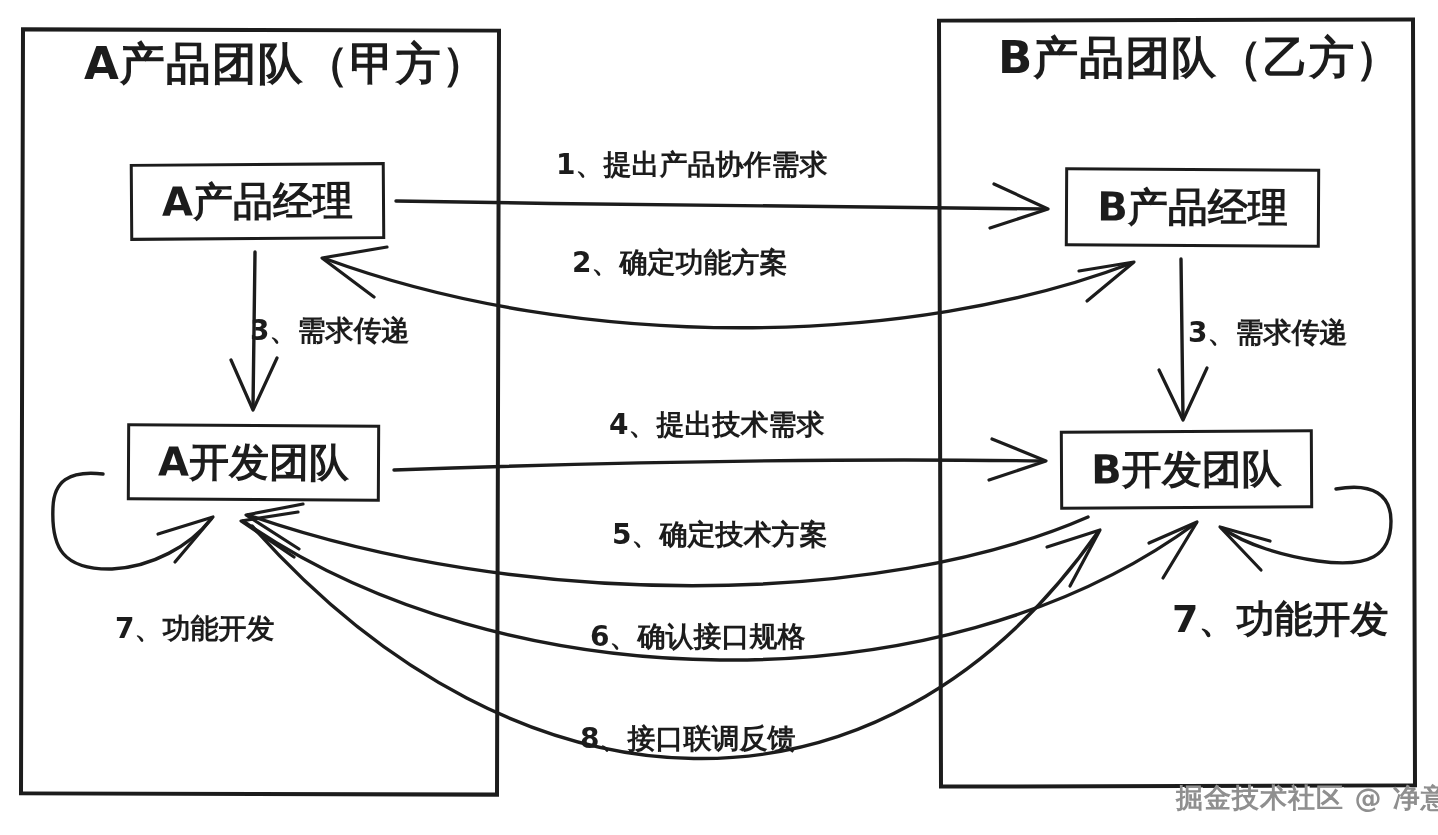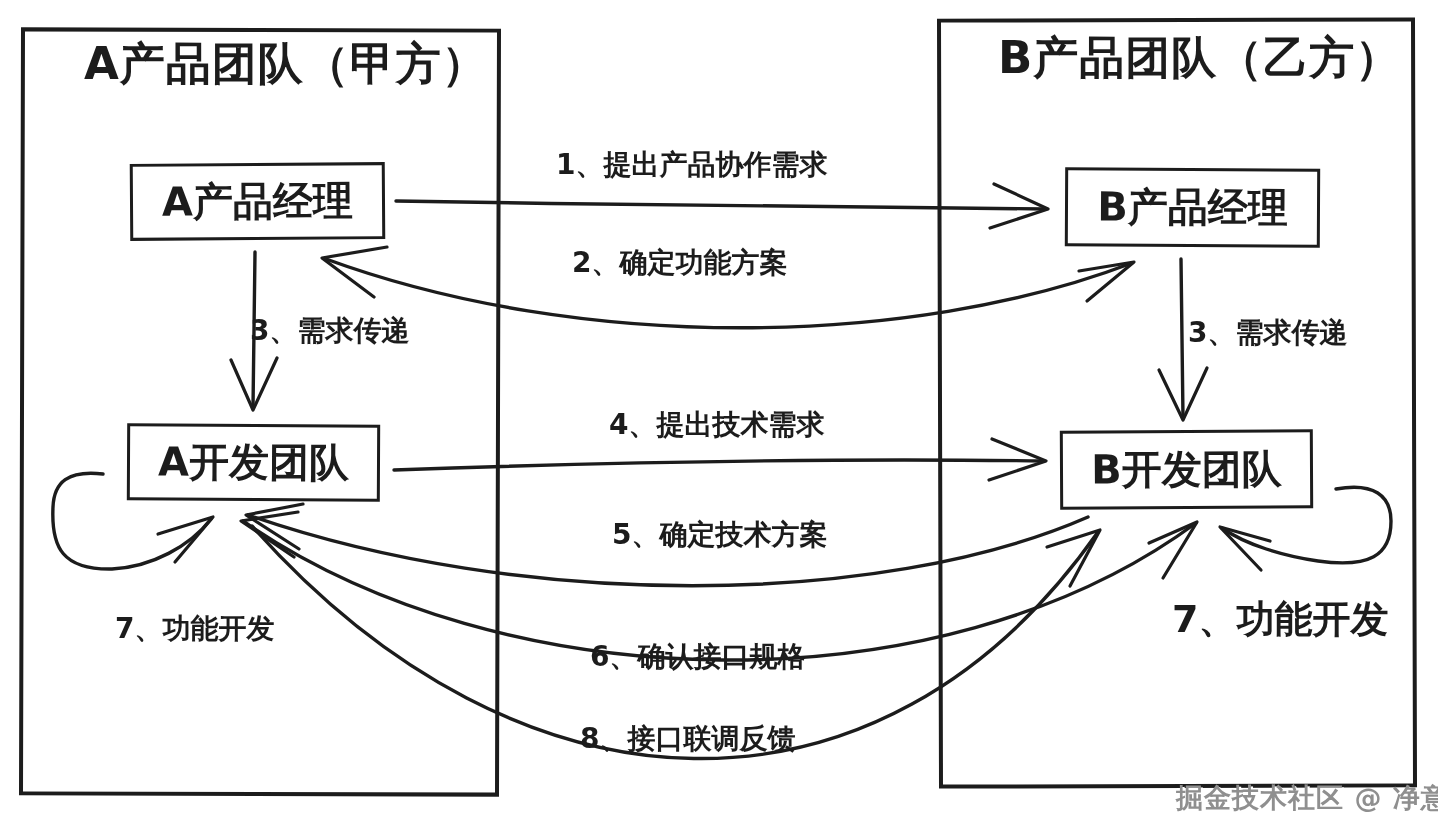--- a/index.html
+++ b/index.html
@@ -30,21 +30,21 @@
   .dev-a{left:127px;top:424px;width:247px;height:71px;transform:rotate(0.3deg);}
   .dev-b{left:1060px;top:430px;width:247px;height:73px;transform:rotate(-0.3deg);}
 
   .flow-label{position:absolute;font-weight:700;font-size:28px;white-space:nowrap;}
   .label-f1{left:556px;top:146px;}
   .label-f2{left:572px;top:244px;}
   .label-f3l{left:250px;top:312px;}
   .label-f3r{left:1188px;top:314px;}
   .label-f4{left:598px;top:406px;margin-left:11px;}
   .label-f5{left:612px;top:516px;}
-  .label-f6{left:590px;top:618px;margin-top:20px;}
+  .label-f6{left:590px;top:618px;}
   .label-f7l{left:115px;top:610px;}
   .label-f7r{left:1172px;top:594px;font-size:38px;}
   .label-f8{left:580px;top:720px;}
 
   .watermark{
     position:absolute;left:1176px;top:780px;
     font-weight:700;font-size:27px;white-space:nowrap;
     color:#8f8f8f;text-shadow:2px 2px 0 #ffffff;
     letter-spacing:1px;
   }

